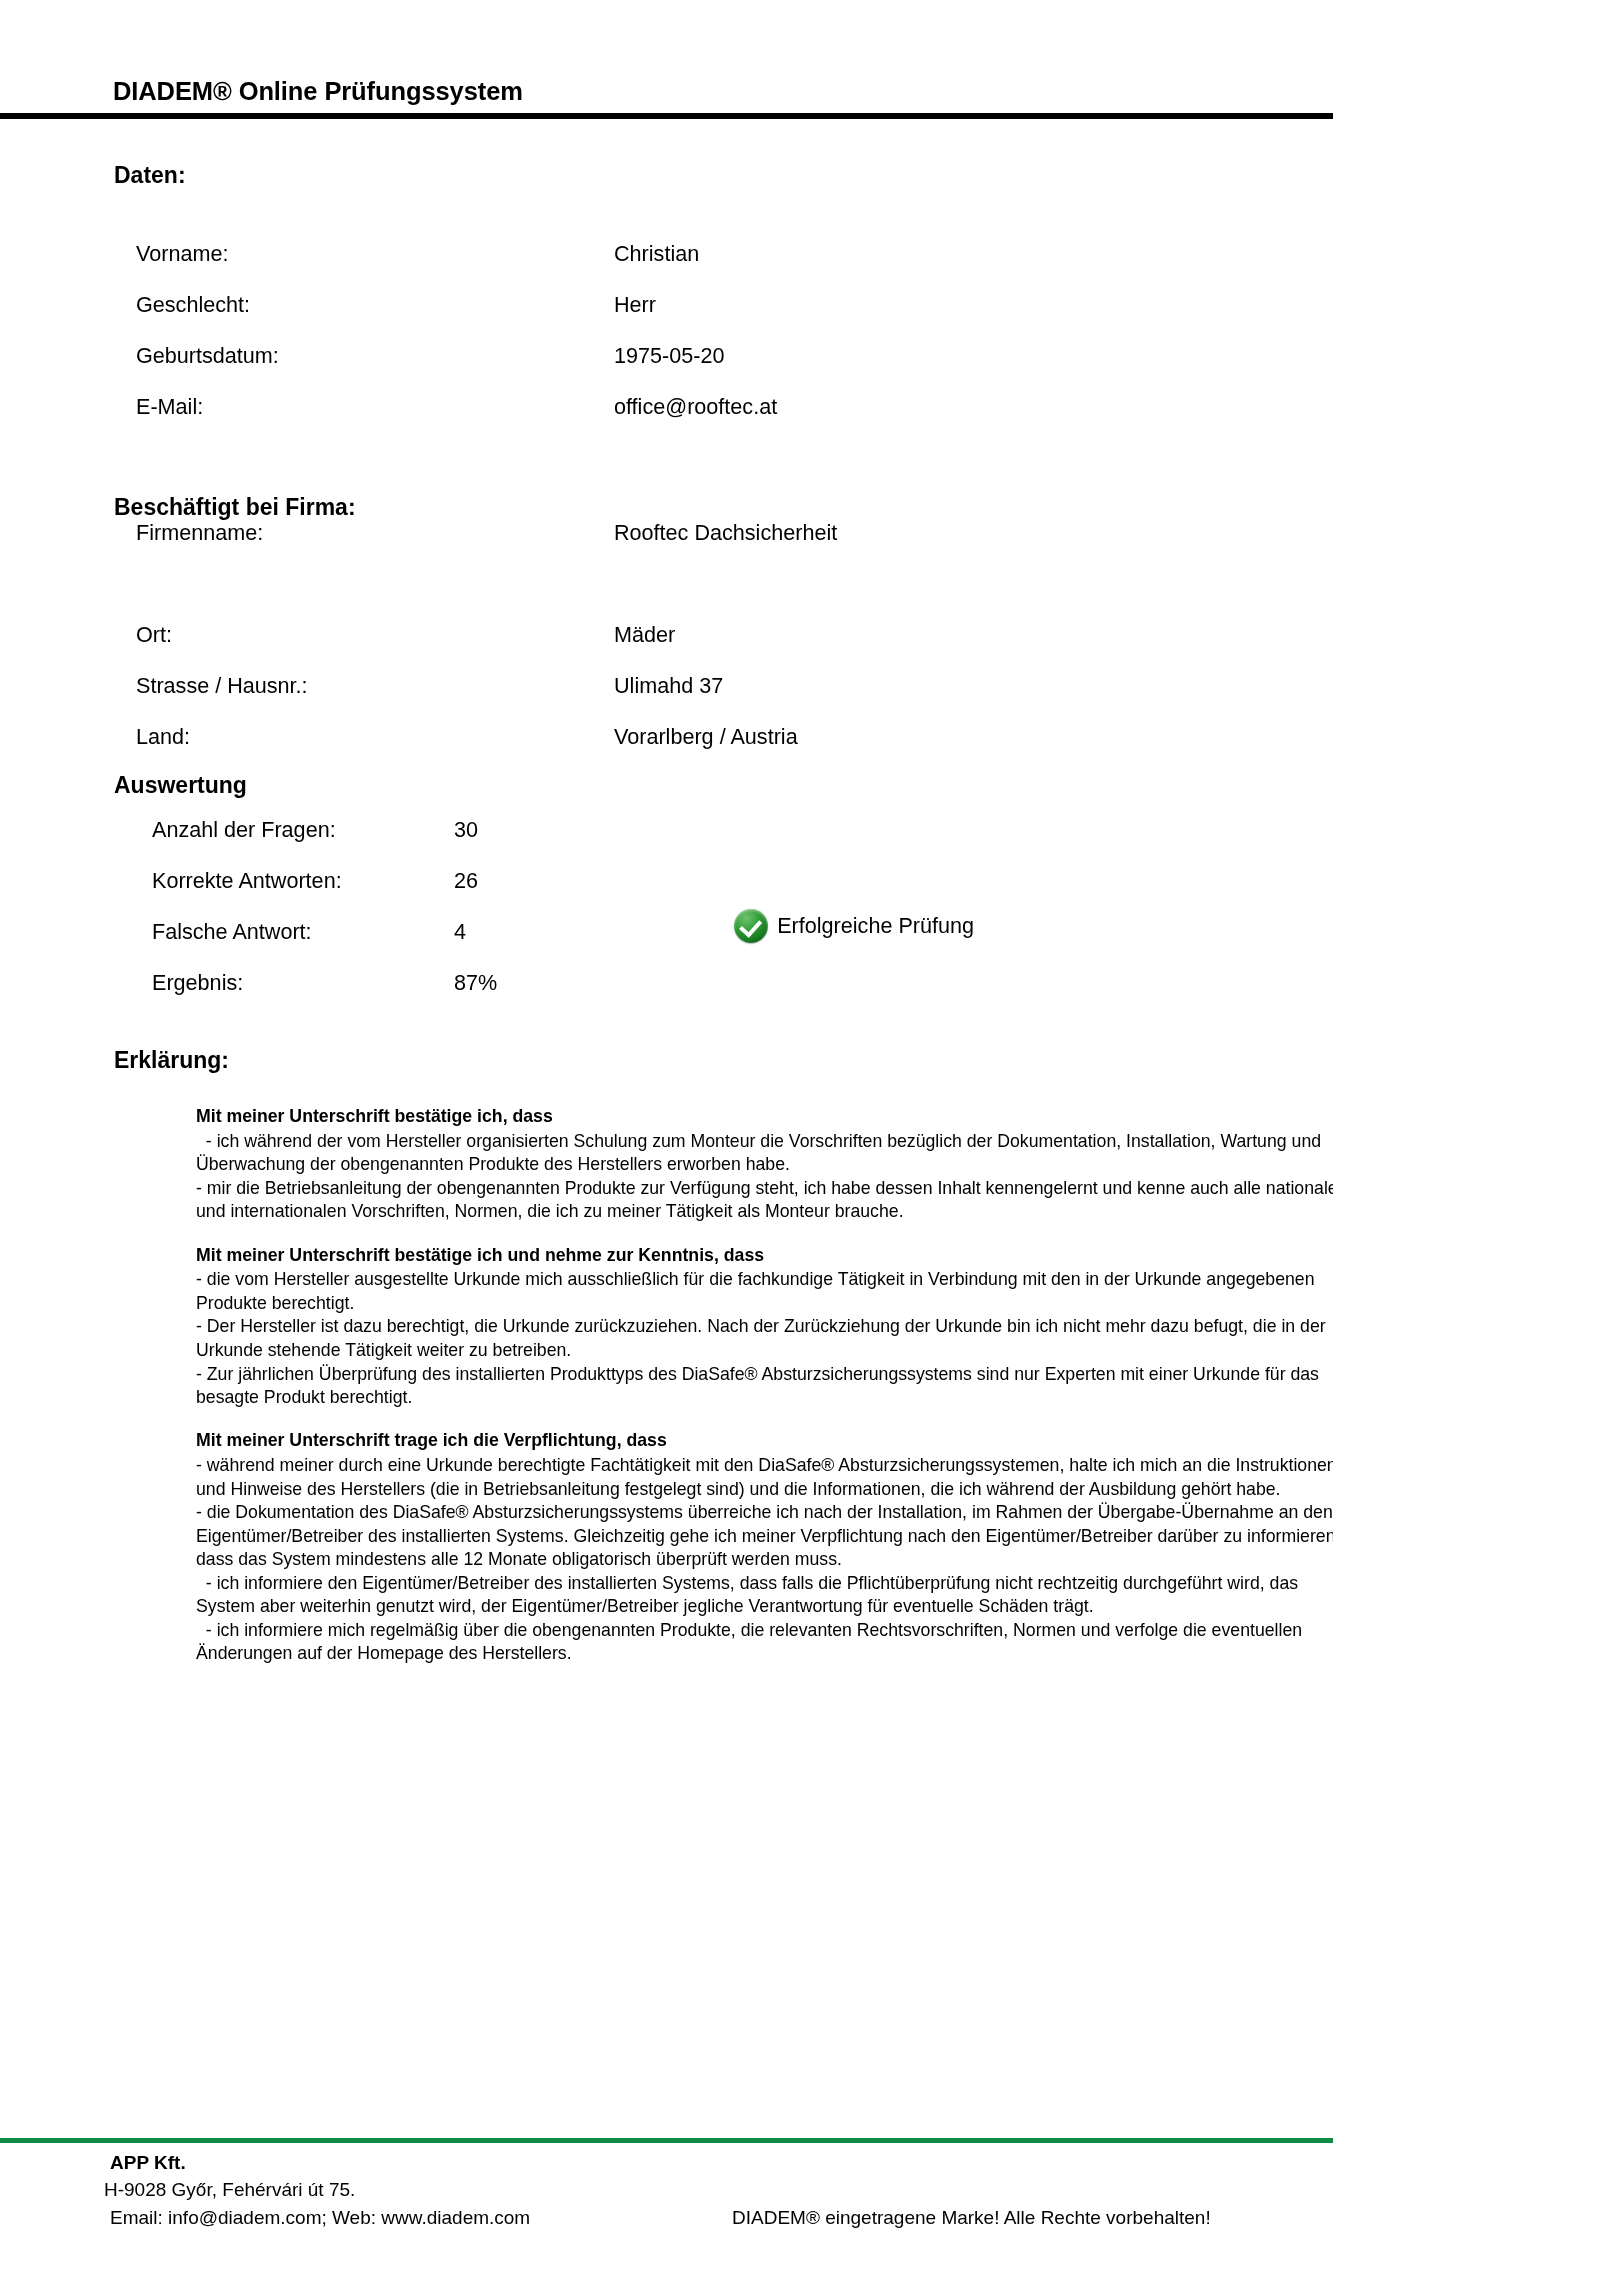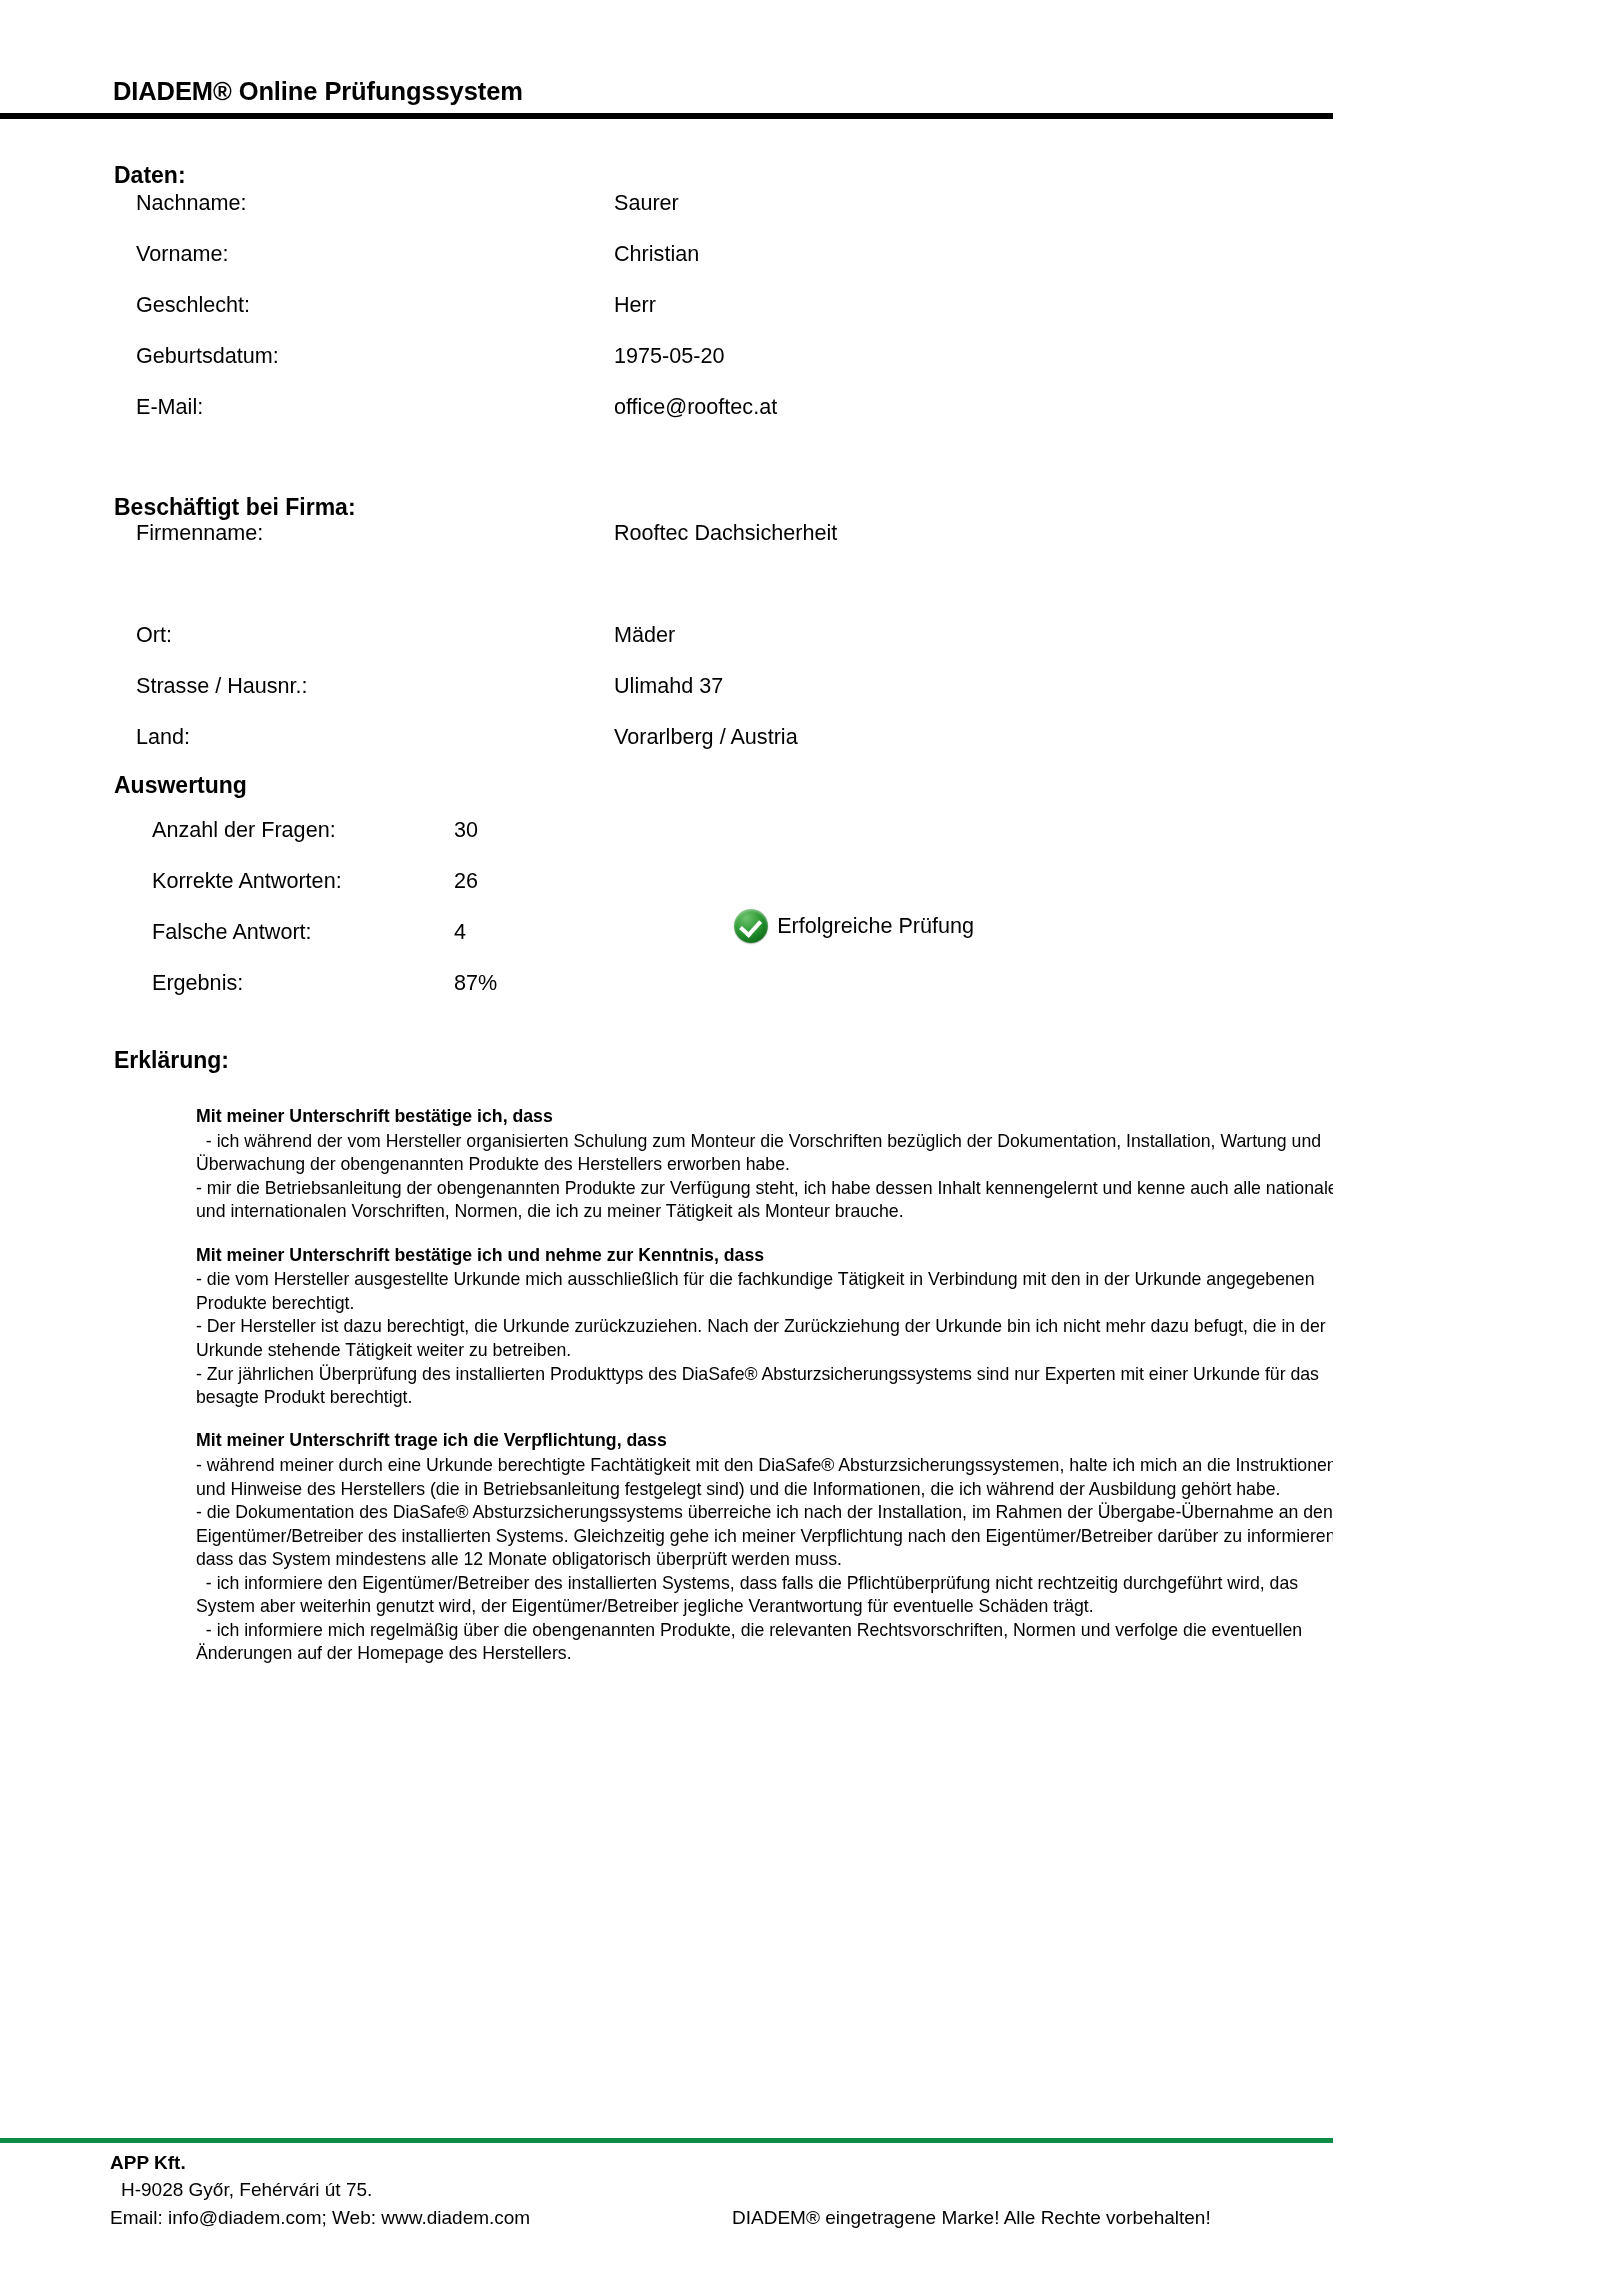--- a/index.html
+++ b/index.html
@@ -222,21 +222,21 @@
   #footer-company {
     position: absolute;
     left: 110px;
     top: 2152px;
     font-size: 19px;
     font-weight: bold;
     white-space: nowrap;
   }
   #footer-address {
     position: absolute;
-    left: 121px;
+    left: 104px;
     top: 2179px;
     font-size: 19px;
     white-space: nowrap;
   }
   #footer-contact {
     position: absolute;
     left: 110px;
     top: 2207px;
     font-size: 19px;
     white-space: nowrap;
@@ -265,24 +265,20 @@
     <div class="logo-topbar" id="logo-bar-3"></div>
     <div id="logo-vbar"></div>
     <div id="logo-grey-1"></div>
     <div id="logo-grey-2"></div>
     <div id="logo-wordmark">DIADEM</div>
     <div id="logo-reg">®</div>
   </div>
 
   <div class="section-heading" id="heading-daten">Daten:</div>
 
-  <div class="field-row" style="top:190px">
-    <span class="field-label">Nachname:</span>
-    <span class="field-value">Saurer</span>
-  </div>
   <div class="field-row" style="top:241px">
     <span class="field-label">Vorname:</span>
     <span class="field-value">Christian</span>
   </div>
   <div class="field-row" style="top:292px">
     <span class="field-label">Geschlecht:</span>
     <span class="field-value">Herr</span>
   </div>
   <div class="field-row" style="top:343px">
     <span class="field-label">Geburtsdatum:</span>

